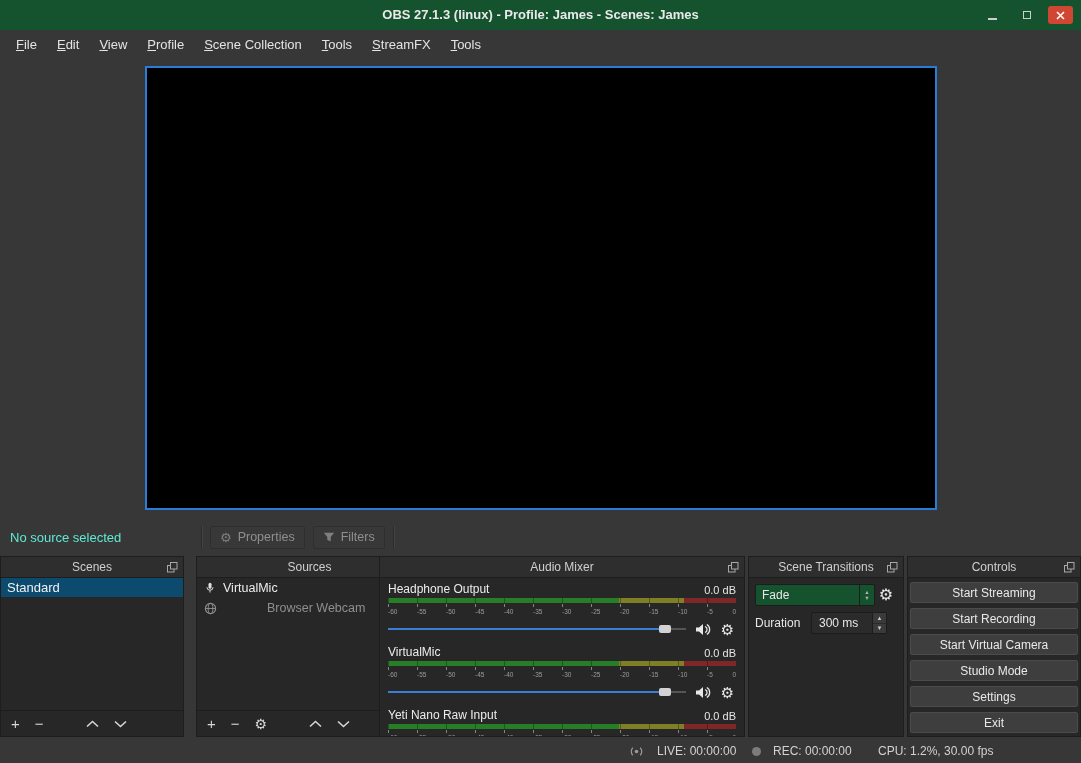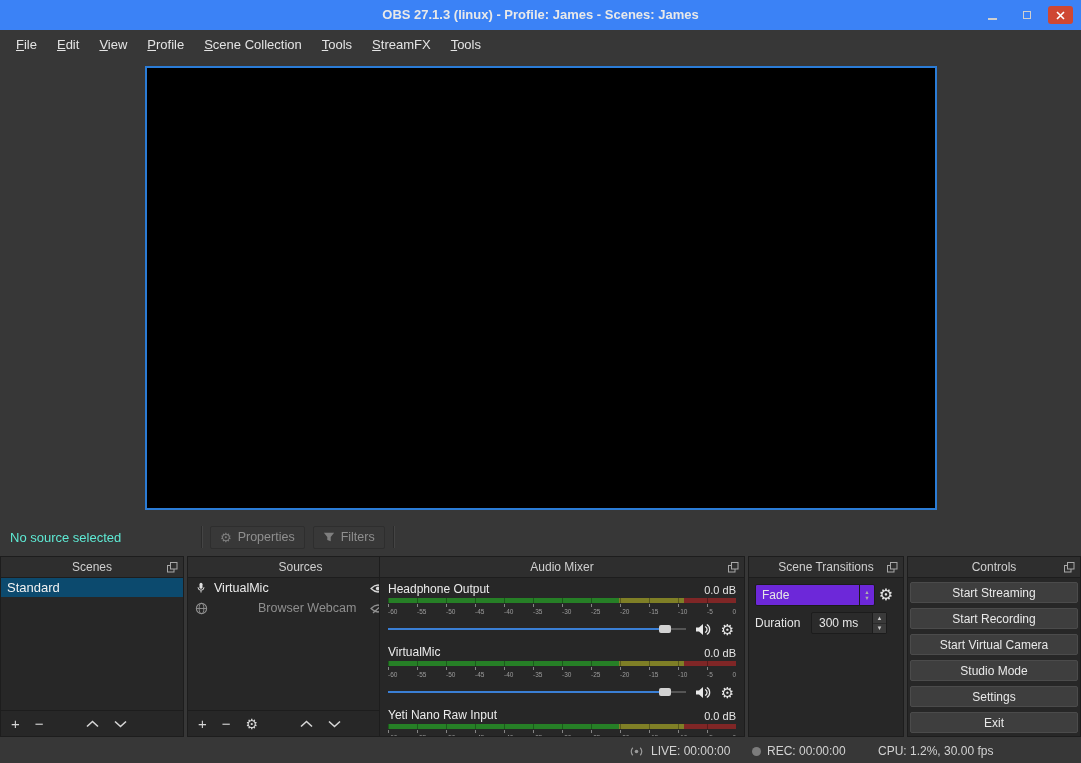--- a/index.html
+++ b/index.html
@@ -3,21 +3,21 @@
 <meta charset="utf-8">
 <style>
   * { margin:0; padding:0; box-sizing:border-box; }
   html,body { width:1081px; height:763px; }
   body {
     position:relative; background:#373737; overflow:hidden;
     font-family:"Liberation Sans","DejaVu Sans",sans-serif; color:#e4e4e4;
     -webkit-font-smoothing:antialiased;
   }
   
-  .titlebar { position:absolute; top:0; left:0; right:0; height:30px; background:#3b82f6; }
+  .titlebar { position:absolute; top:0; left:0; right:0; height:30px; background:#14532d; }
   .titlebar .title {
     position:absolute; left:0; right:0; top:0; height:30px; line-height:30px;
     text-align:center; font-size:13px; font-weight:bold; color:#e9e9e9;
   }
   .win-btns { position:absolute; right:8px; top:0; height:30px; display:flex; align-items:center; gap:9px; z-index:2; }
   .win-btn { width:25px; height:18px; display:flex; align-items:center; justify-content:center; border-radius:3px; cursor:default; }
   .min-glyph { width:9px; height:2px; background:#cfcfcf; margin-top:8px; }
   .max-glyph { width:8px; height:8px; border:1px solid #cfcfcf; }
   .close-btn { background:#cf4733; }
   
@@ -38,21 +38,21 @@
   .panel-header { position:relative; height:21px; background:#2e2e2e; border-bottom:1px solid #1d1d1d; text-align:center; line-height:20px; font-size:12px; color:#cfcfcf; }
   .popout { position:absolute; right:5px; top:5px; }
   .panel-footer { position:absolute; bottom:0; left:0; right:0; height:26px; border-top:1px solid #1d1d1d; display:flex; align-items:center; padding:0 10px; gap:15px; }
   .foot-btn { display:flex; align-items:center; justify-content:center; color:#d6d6d6; font-size:15px; line-height:1; }
   .foot-btn.glyph-gear { font-size:14px; }
   .spacer { width:12px; }
   
   .panel.scenes { left:0; width:184px; }
   .scene-item { height:19px; line-height:19px; padding-left:6px; font-size:13px; color:#f2f2f2; background:#0c4a6e; }
   
-  .panel.sources { left:187px; width:227px; }
+  .panel.sources { left:196px; width:227px; }
   .source-row { display:flex; align-items:center; height:20px; padding:0 7px; gap:7px; font-size:12.5px; }
   .source-row .name { flex:1; overflow:hidden; white-space:nowrap; }
   .source-row.dim .name { color:#8f8f8f;margin-left:43px; }
   .source-row .name { color:#ececec; }
   .row-icons { display:flex; align-items:center; gap:9px; }
   
   .panel.mixer { left:379px; width:366px; }
   .mixer-body { position:absolute; top:21px; bottom:0; left:0; right:0; overflow:hidden; padding:4px 8px 0; }
   .mixer-block { margin-bottom:8px; }
   .mixer-top { display:flex; justify-content:space-between; align-items:flex-end; height:14px; font-size:12px; color:#ececec; }
@@ -68,38 +68,38 @@
   .slider { position:relative; flex:1; height:16px; }
   .slider .track { position:absolute; left:0; right:0; top:7px; height:2px; background:#555; }
   .slider .fill { position:absolute; left:0; width:93%; top:7px; height:2px; background:#3a7fd5; }
   .slider .handle { position:absolute; left:calc(93% - 6px); top:4px; width:12px; height:8px; background:#d2d2d2; border-radius:2px; }
   .mix-icon-btn { display:flex; align-items:center; justify-content:center; width:17px; }
   .mix-gear { font-size:15px; color:#e8e8e8; line-height:1; }
   
   .panel.transitions { left:748px; width:156px; }
   .trans-body { padding:6px 6px 0; }
   .trans-row { display:flex; align-items:center; }
-  .combo { flex:1; height:22px; background:#6d28d9; border:1px solid #1c1c1c; border-radius:2px; display:flex; align-items:stretch; }
+  .combo { flex:1; height:22px; background:#14532d; border:1px solid #1c1c1c; border-radius:2px; display:flex; align-items:stretch; }
   .combo .combo-value { flex:1; font-size:12px; color:#e6e6e6; line-height:20px; padding-left:6px; }
   .combo .combo-arrows { width:15px; border-left:1px solid #1c1c1c; display:flex; flex-direction:column; align-items:center; justify-content:center; color:#b0b0b0; font-size:5.5px; line-height:6px; }
   .gear-btn { width:22px; display:flex; justify-content:center; font-size:16px; color:#e6e6e6; line-height:1; }
   .trans-row2 { margin-top:6px; }
   .trans-row2 .dur-label { font-size:12px; color:#e6e6e6; }
   .spinbox { margin-left:auto; margin-right:10px; width:76px; height:22px; background:#2b2b2b; border:1px solid #1c1c1c; border-radius:2px; display:flex; }
   .spinbox .spin-value { flex:1; font-size:12px; color:#e6e6e6; line-height:20px; padding-left:7px; }
   .spin-arrows { width:14px; display:flex; flex-direction:column; border-left:1px solid #1c1c1c; }
   .spin-arrows .sa { flex:1; background:#3a3a3a; display:flex; align-items:center; justify-content:center; font-size:6px; color:#c8c8c8; }
   .spin-arrows .sa:first-child { border-bottom:1px solid #2a2a2a; }
   
   .panel.controls { left:907px; width:174px; }
   .controls-body { padding:4px 2px 0; }
   .ctl-btn { height:21px; margin-bottom:5px; background:#3e3e3e; border:1px solid #4b4b4b; border-radius:2px; color:#e9e9e9; font-size:12px; display:flex; align-items:center; justify-content:center; }
   
   .statusbar { position:absolute; bottom:0; left:0; right:0; height:24px; background:#373737; font-size:12px; color:#d2d2d2; }
-  .sb-item { position:absolute; top:0; height:24px; display:flex; align-items:center; gap:6px; }
+  .sb-item { position:absolute; top:0; height:24px; display:flex; align-items:center; gap:12px; }
   .sb-live { left:628px; }
   .sb-rec  { left:752px; }
   .sb-cpu  { left:878px; }
   .rec-dot { width:9px; height:9px; border-radius:50%; background:#7c7c7c; }
   svg { display:block; }
 </style>
 </head>
 <body>
 
 <div class="titlebar">

